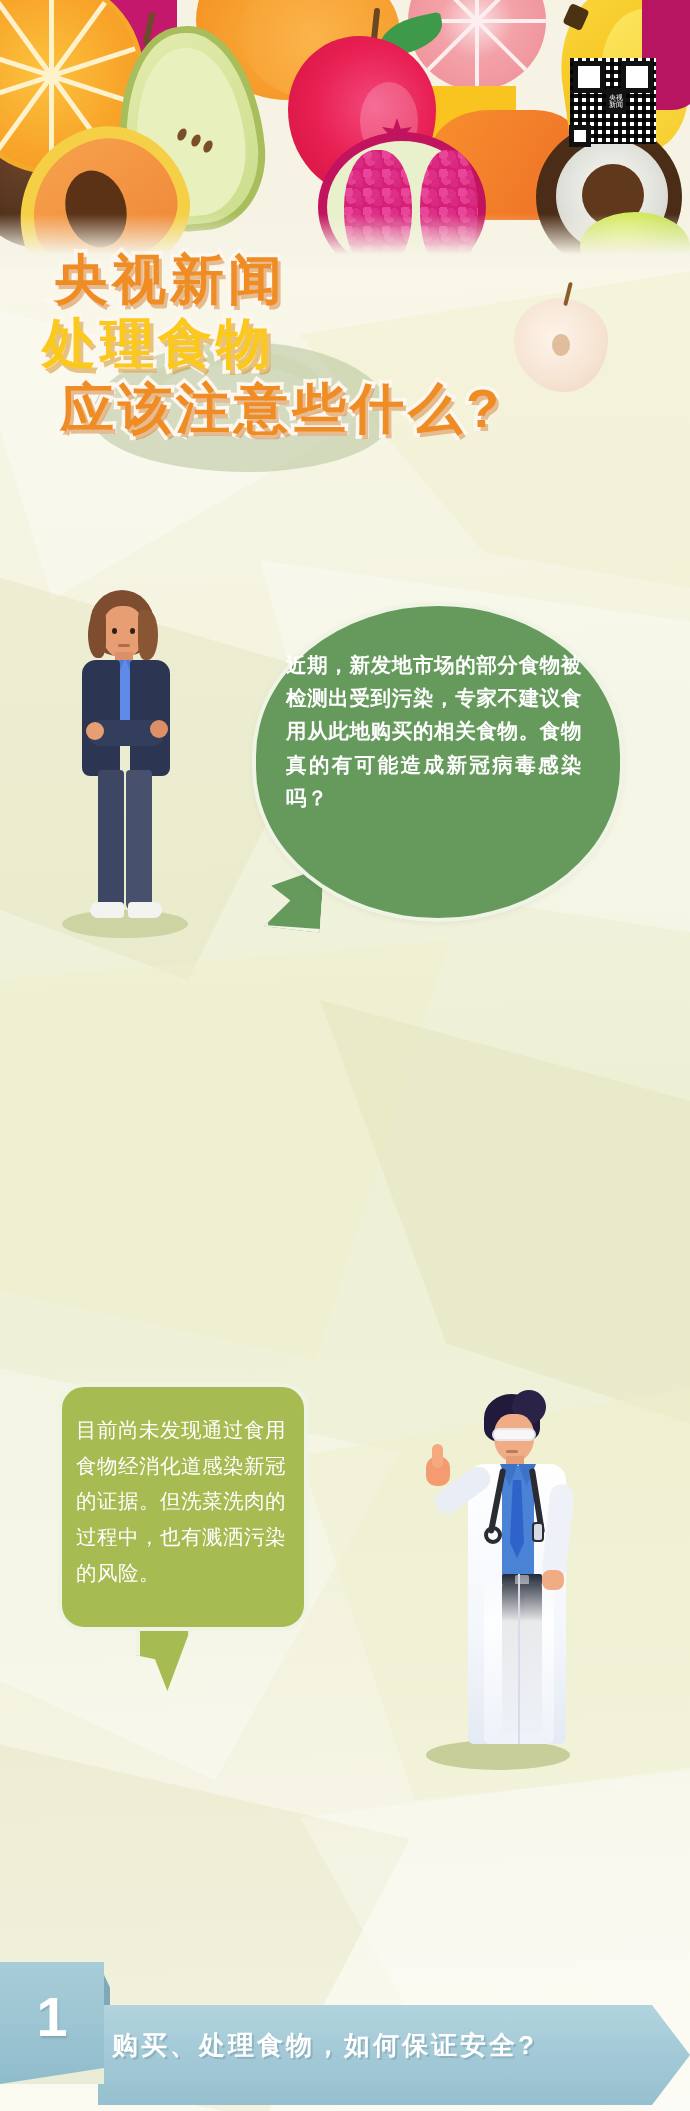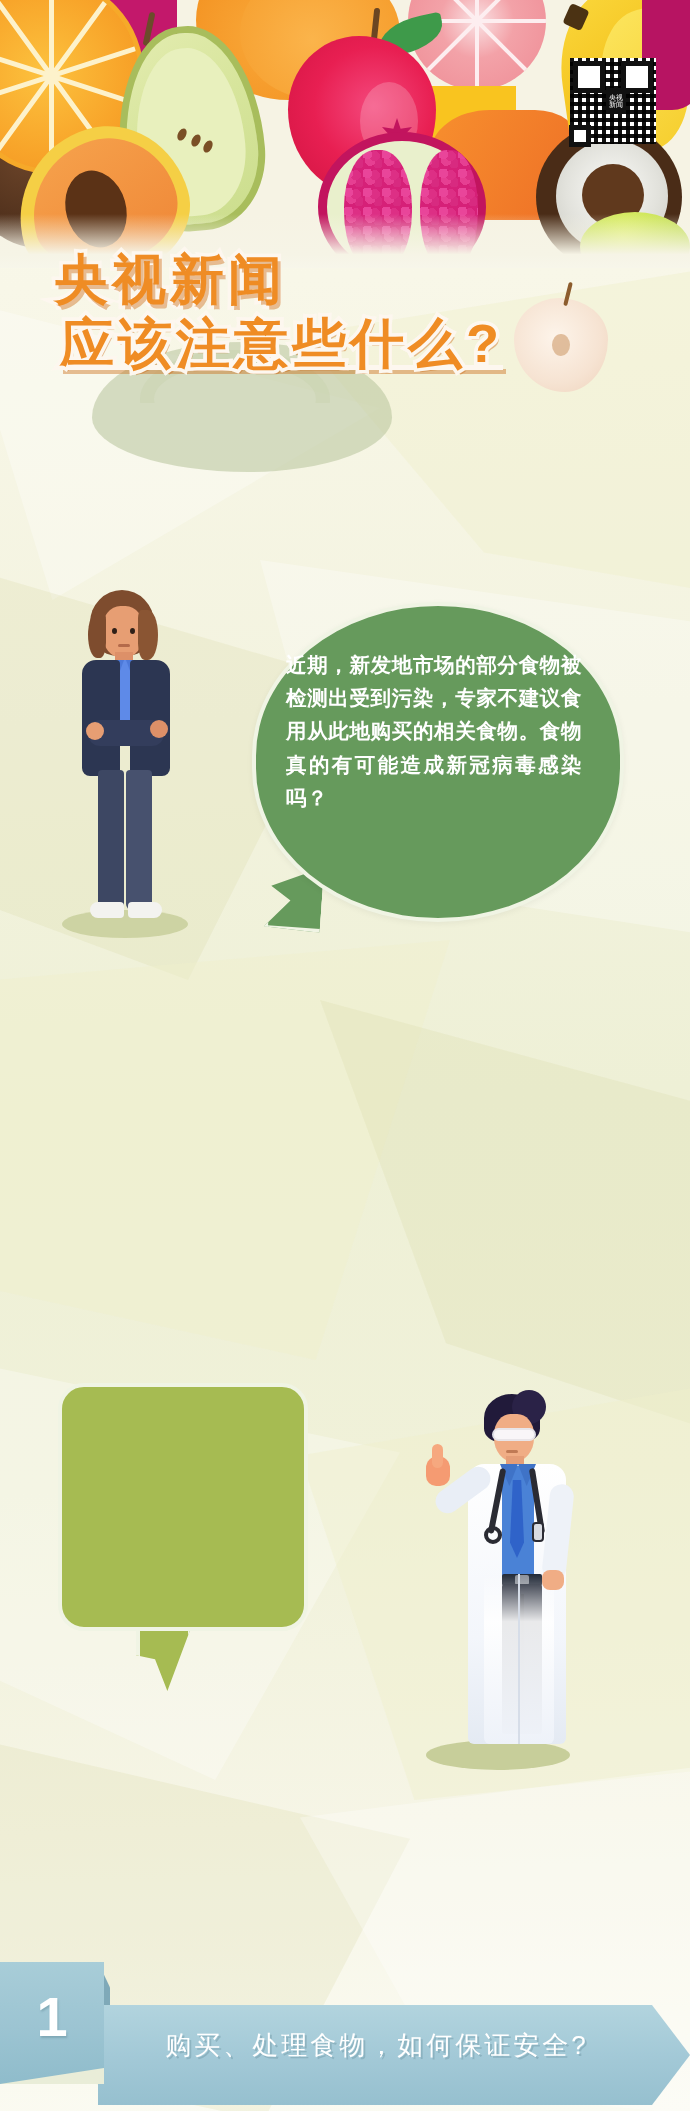--- a/index.html
+++ b/index.html
@@ -340,21 +340,21 @@
     text-shadow: 3px 4px 0 rgba(204,112,30,0.45);
   }
   .t-line.yellow {
     color: #fbc81c;
     -webkit-text-stroke: 7px #fdf7ef;
     paint-order: stroke fill;
     text-shadow: 4px 5px 0 rgba(214,150,40,0.55);
   }
   .t1 { margin-left: 28px; }
   .t2 { margin-left: 16px; margin-top: 6px; }
-  .t3 { margin-left: 34px; margin-top: 6px; text-decoration: underline; }
+  .t3 { margin-left: 34px; margin-top: 6px; }
 
   
   .bubble-green {
     position: absolute;
     left: 252px; top: 602px;
     width: 372px; height: 320px;
     background: #669a5c;
     border: 4px solid #f0f4e4;
     border-radius: 50% / 48%;
     box-shadow: 0 2px 6px rgba(0,0,0,0.05);
@@ -610,23 +610,23 @@
   }
   .ribbon-fold {
     position: absolute; left: 98px; top: 1962px;
     width: 12px; height: 44px;
     background: #7fa9b8;
     clip-path: polygon(0 0, 100% 58%, 100% 100%, 0 100%);
   }
   .ribbon-text {
     position: absolute; left: 112px; top: 2028px;
     width: 530px;
-    text-align: center;
+    text-align: left;
     color: #ffffff;
-    font-size: 26px; font-weight: 400; letter-spacing: 3px;
+    font-size: 26px; font-weight: 700; letter-spacing: 3px;
     text-shadow: 2px 2px 0 rgba(110,150,165,0.45);
   }
   .watermark {
     position: absolute; left: 0; top: 2079px; width: 690px;
     text-align: center;
     color: rgba(255,255,255,0.86);
     font-size: 15px; letter-spacing: 1px;
   }
   .wb-logo {
     display: inline-block; width: 15px; height: 15px;
@@ -721,20 +721,21 @@
   <div class="qr-tl3"></div>
   <div class="qr-mid">央视新闻</div>
 
   <div class="title-wrap">
     <div class="title-deco"></div>
     <div class="title-deco2"></div>
     <div class="apple-small"></div>
     <div class="apple-small-stem"></div>
     <div class="apple-small-core"></div>
     <div class="t-line orange t1">央视新闻</div>
+    <div class="t-line yellow t2">处理食物</div>
     <div class="t-line orange t3">应该注意些什么?</div>
   </div>
 
   <div class="woman">
     <div class="w-shadow"></div>
     <div class="w-hair"></div>
     <div class="w-face"></div>
     <div class="w-hair-side-l"></div>
     <div class="w-hair-side-r"></div>
     <div class="w-eye l"></div>
@@ -784,20 +785,21 @@
     <div class="d-coat-seam"></div>
     <div class="d-arm-up"></div>
     <div class="d-hand-up"></div>
     <div class="d-finger"></div>
     <div class="d-arm-hip"></div>
     <div class="d-hand-hip"></div>
   </div>
 
   <div class="bubble-olive-tail"></div>
   <div class="bubble-olive"></div>
+  <div class="bubble-olive-txt">目前尚未发现通过食用食物经消化道感染新冠的证据。但洗菜洗肉的过程中，也有溅洒污染的风险。</div>
 
   <div class="ribbon-fold"></div>
   <div class="ribbon-bar"></div>
   <div class="ribbon-num">
     <span>1</span>
   </div>
   <div class="ribbon-num-notch"></div>
   <div class="ribbon-text">购买、处理食物，如何保证安全?</div>
 
 </div>

